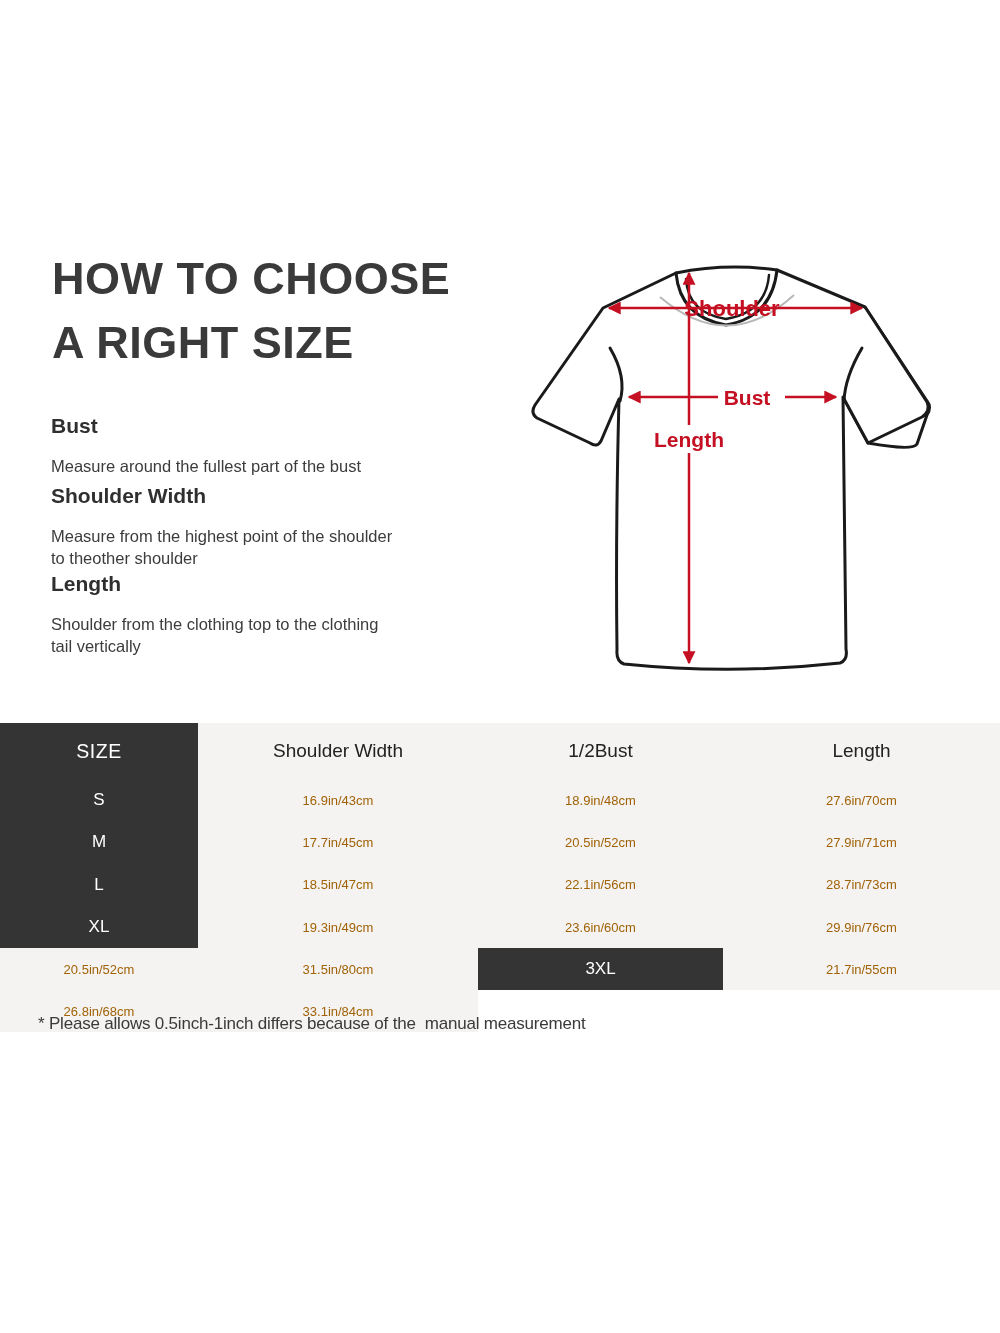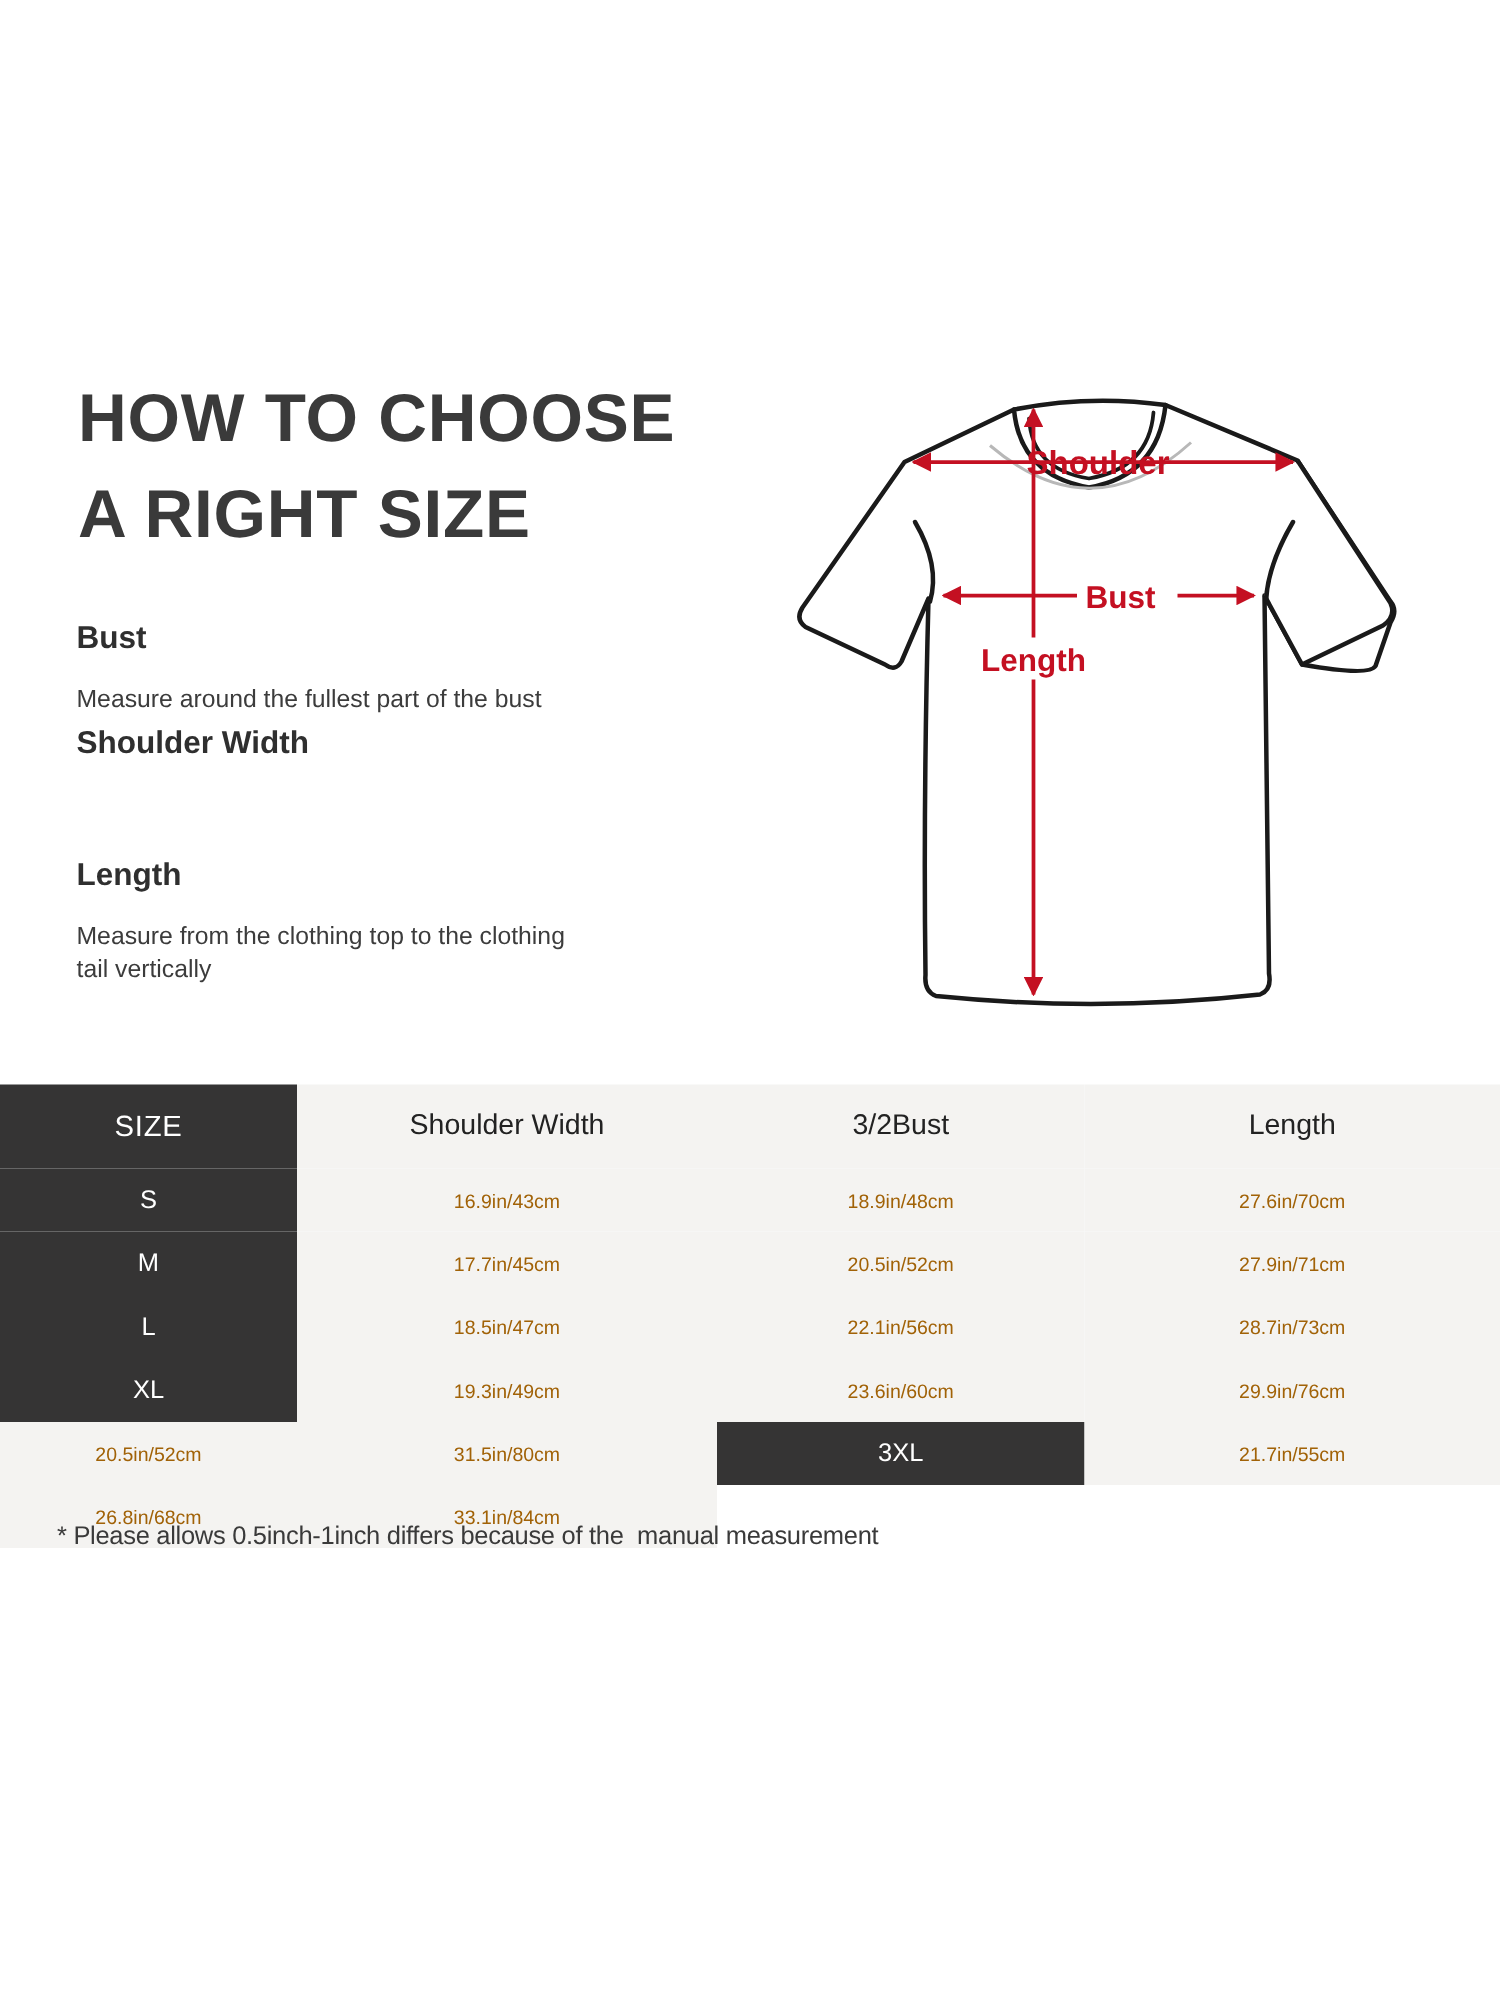--- a/index.html
+++ b/index.html
@@ -51,25 +51,26 @@
     <span>A RIGHT SIZE</span>
   </h1>
 
   <section class="instr" id="instr-bust">
     <h3>Bust</h3>
     <p>Measure around the fullest part of the bust</p>
   </section>
 
   <section class="instr" id="instr-shoulder">
     <h3>Shoulder Width</h3>
+    <p>Measure from the highest point of the shoulder to theother shoulder</p>
   </section>
 
   <section class="instr" id="instr-length">
     <h3>Length</h3>
-    <p>Measure from the clothing top to the clothing tail vertically</p>
+    <p>Shoulder from the clothing top to the clothing tail vertically</p>
   </section>
 
   <svg class="diagram" viewBox="0 0 440 440">
     <defs>
       <marker id="arr" viewBox="0 0 10 10" refX="9" refY="5" markerWidth="5.2" markerHeight="5.2" orient="auto-start-reverse">
         <path d="M0 0 L10 5 L0 10 Z" fill="#c41022"></path>
       </marker>
     </defs>
 
     <g>
@@ -101,21 +102,21 @@
     <text x="222" y="61" font-size="22" text-anchor="middle">Shoulder</text>
     <line x1="99" y1="53" x2="352" y2="53" stroke="#c41022" stroke-width="2.5" marker-start="url(#arr)" marker-end="url(#arr)"></line>
     <text x="237" y="150" font-size="21" text-anchor="middle">Bust</text>
     <text x="179" y="192" font-size="21" text-anchor="middle">Length</text>
   </svg>
 
   <div class="size-table" role="table">
 
     <div class="cell dark hdr">SIZE</div>
     <div class="cell light hdr">Shoulder Width</div>
-    <div class="cell light hdr">3/2Bust</div>
+    <div class="cell light hdr">1/2Bust</div>
     <div class="cell light hdr">Length</div>
 
     <div class="cell dark">S</div>
     <div class="cell light">16.9in/43cm</div>
     <div class="cell light">18.9in/48cm</div>
     <div class="cell light">27.6in/70cm</div>
 
     <div class="cell dark">M</div>
     <div class="cell light">17.7in/45cm</div>
     <div class="cell light">20.5in/52cm</div>

